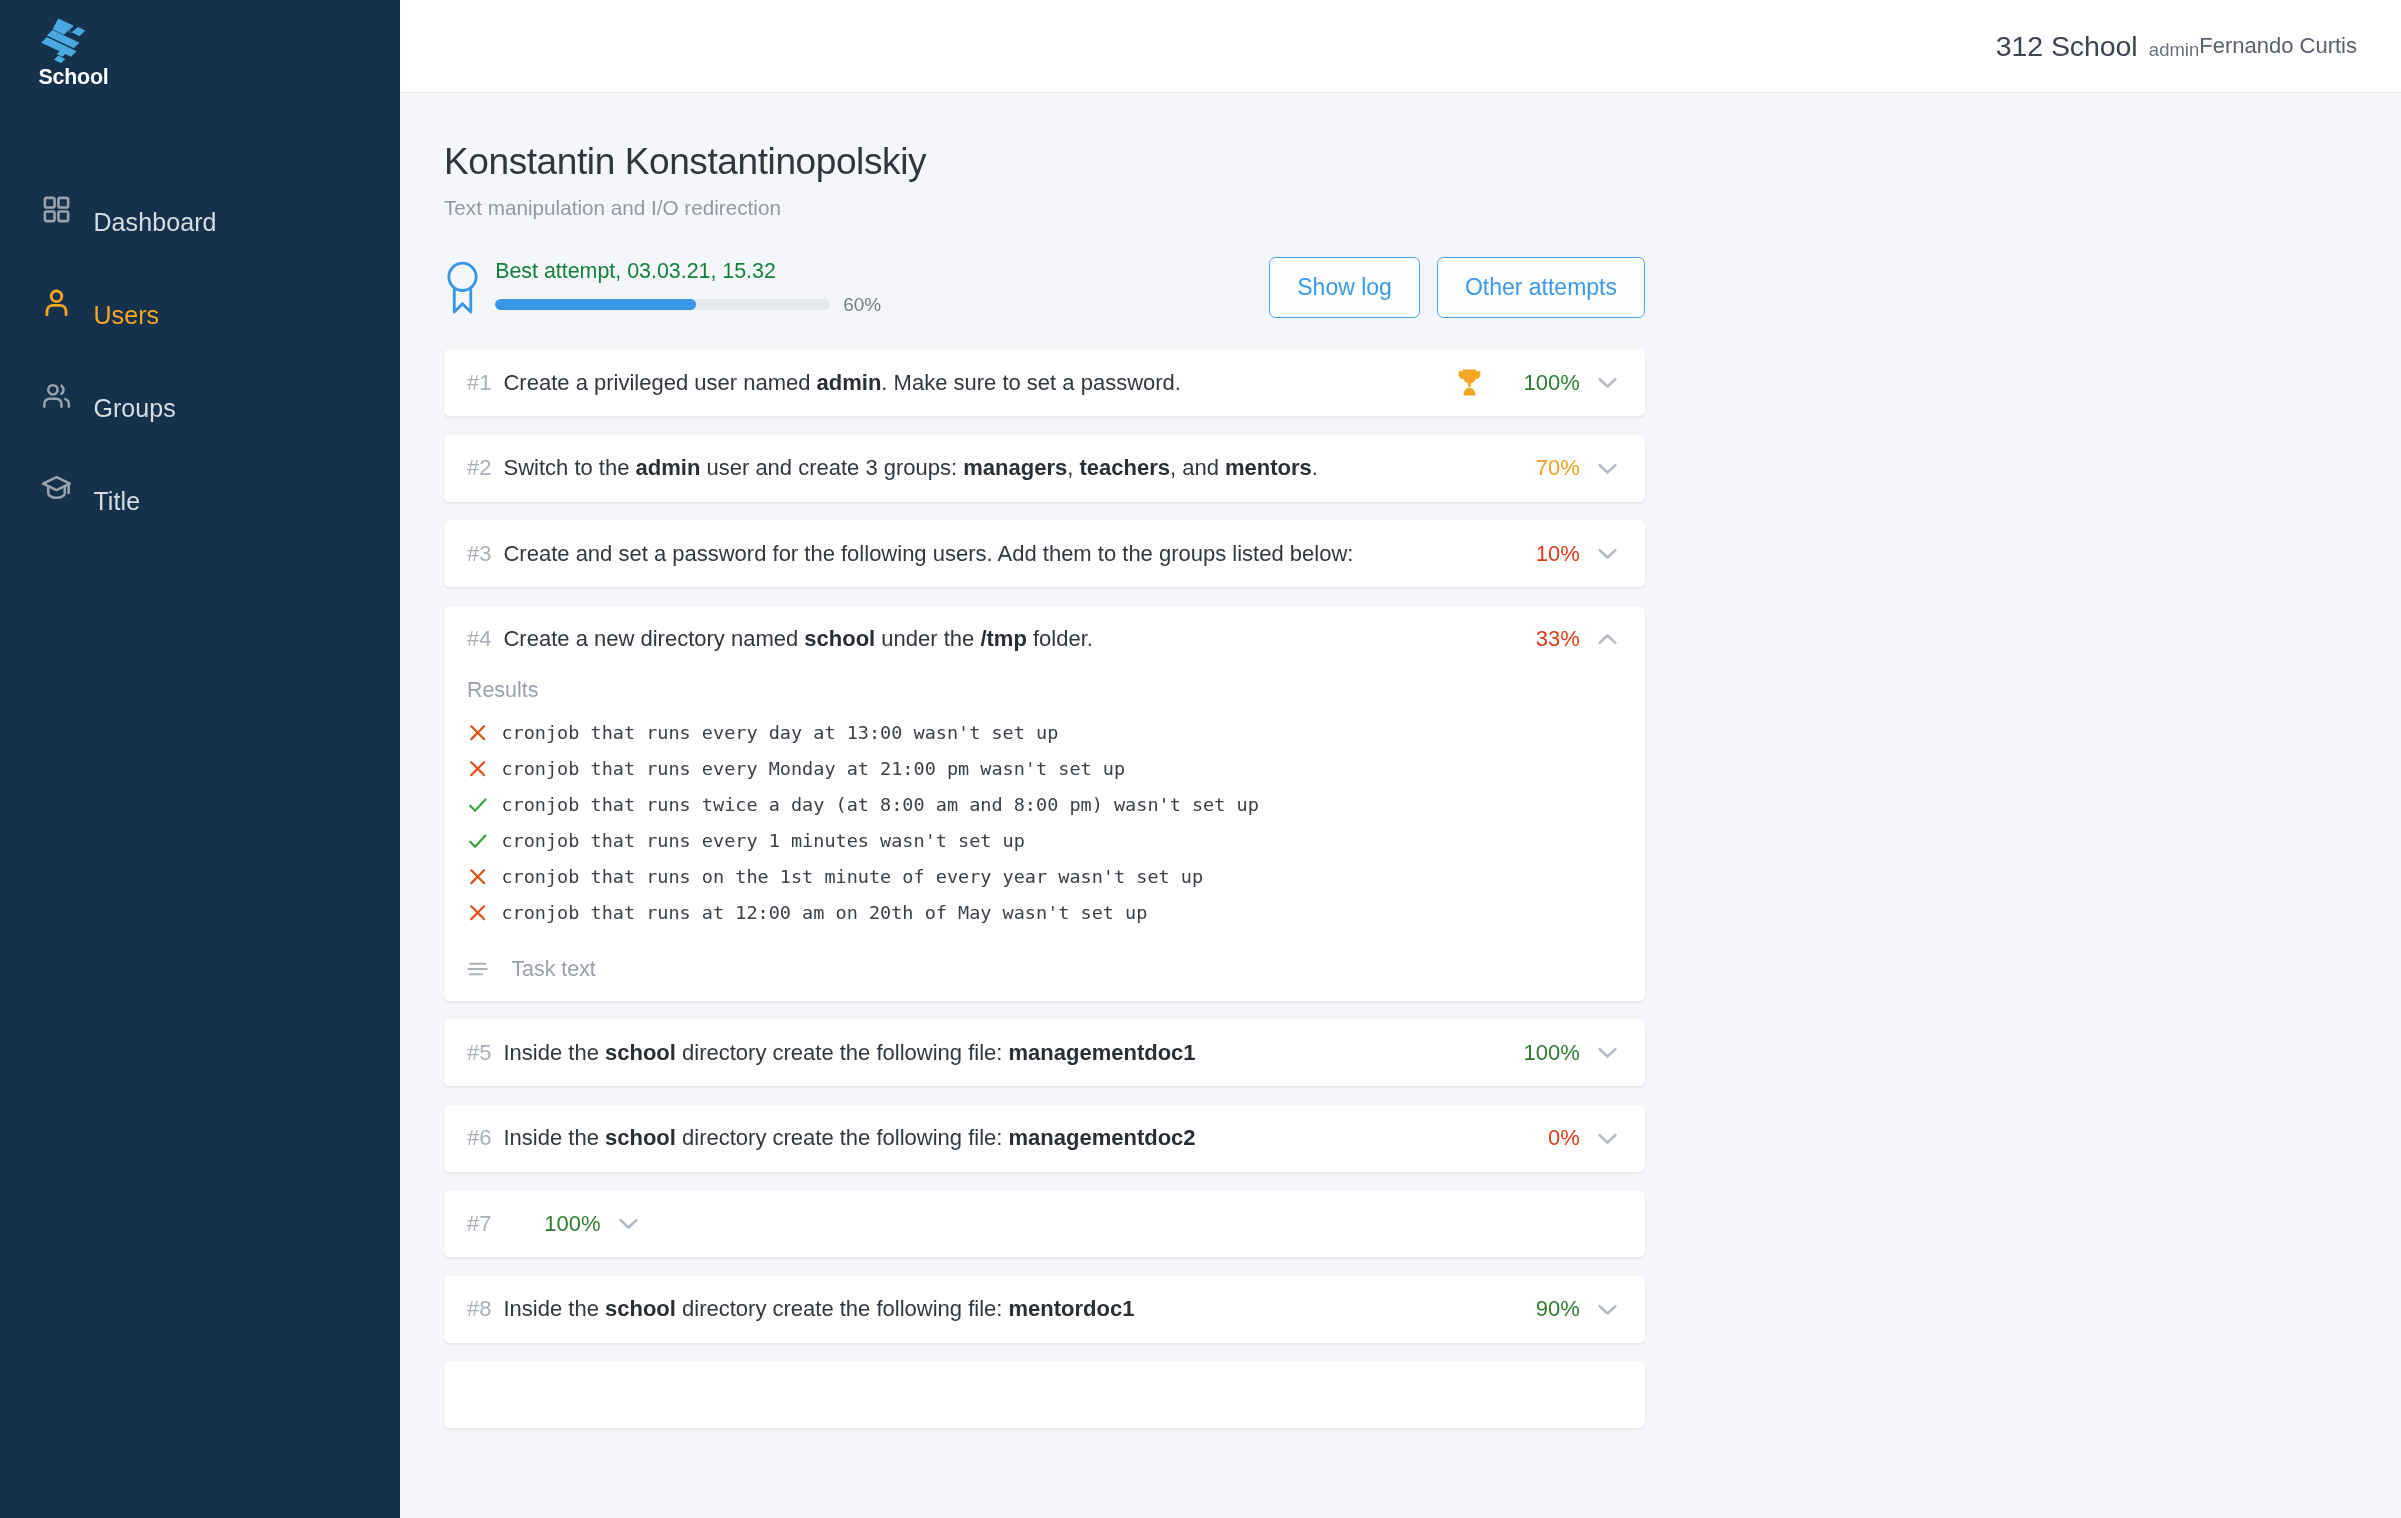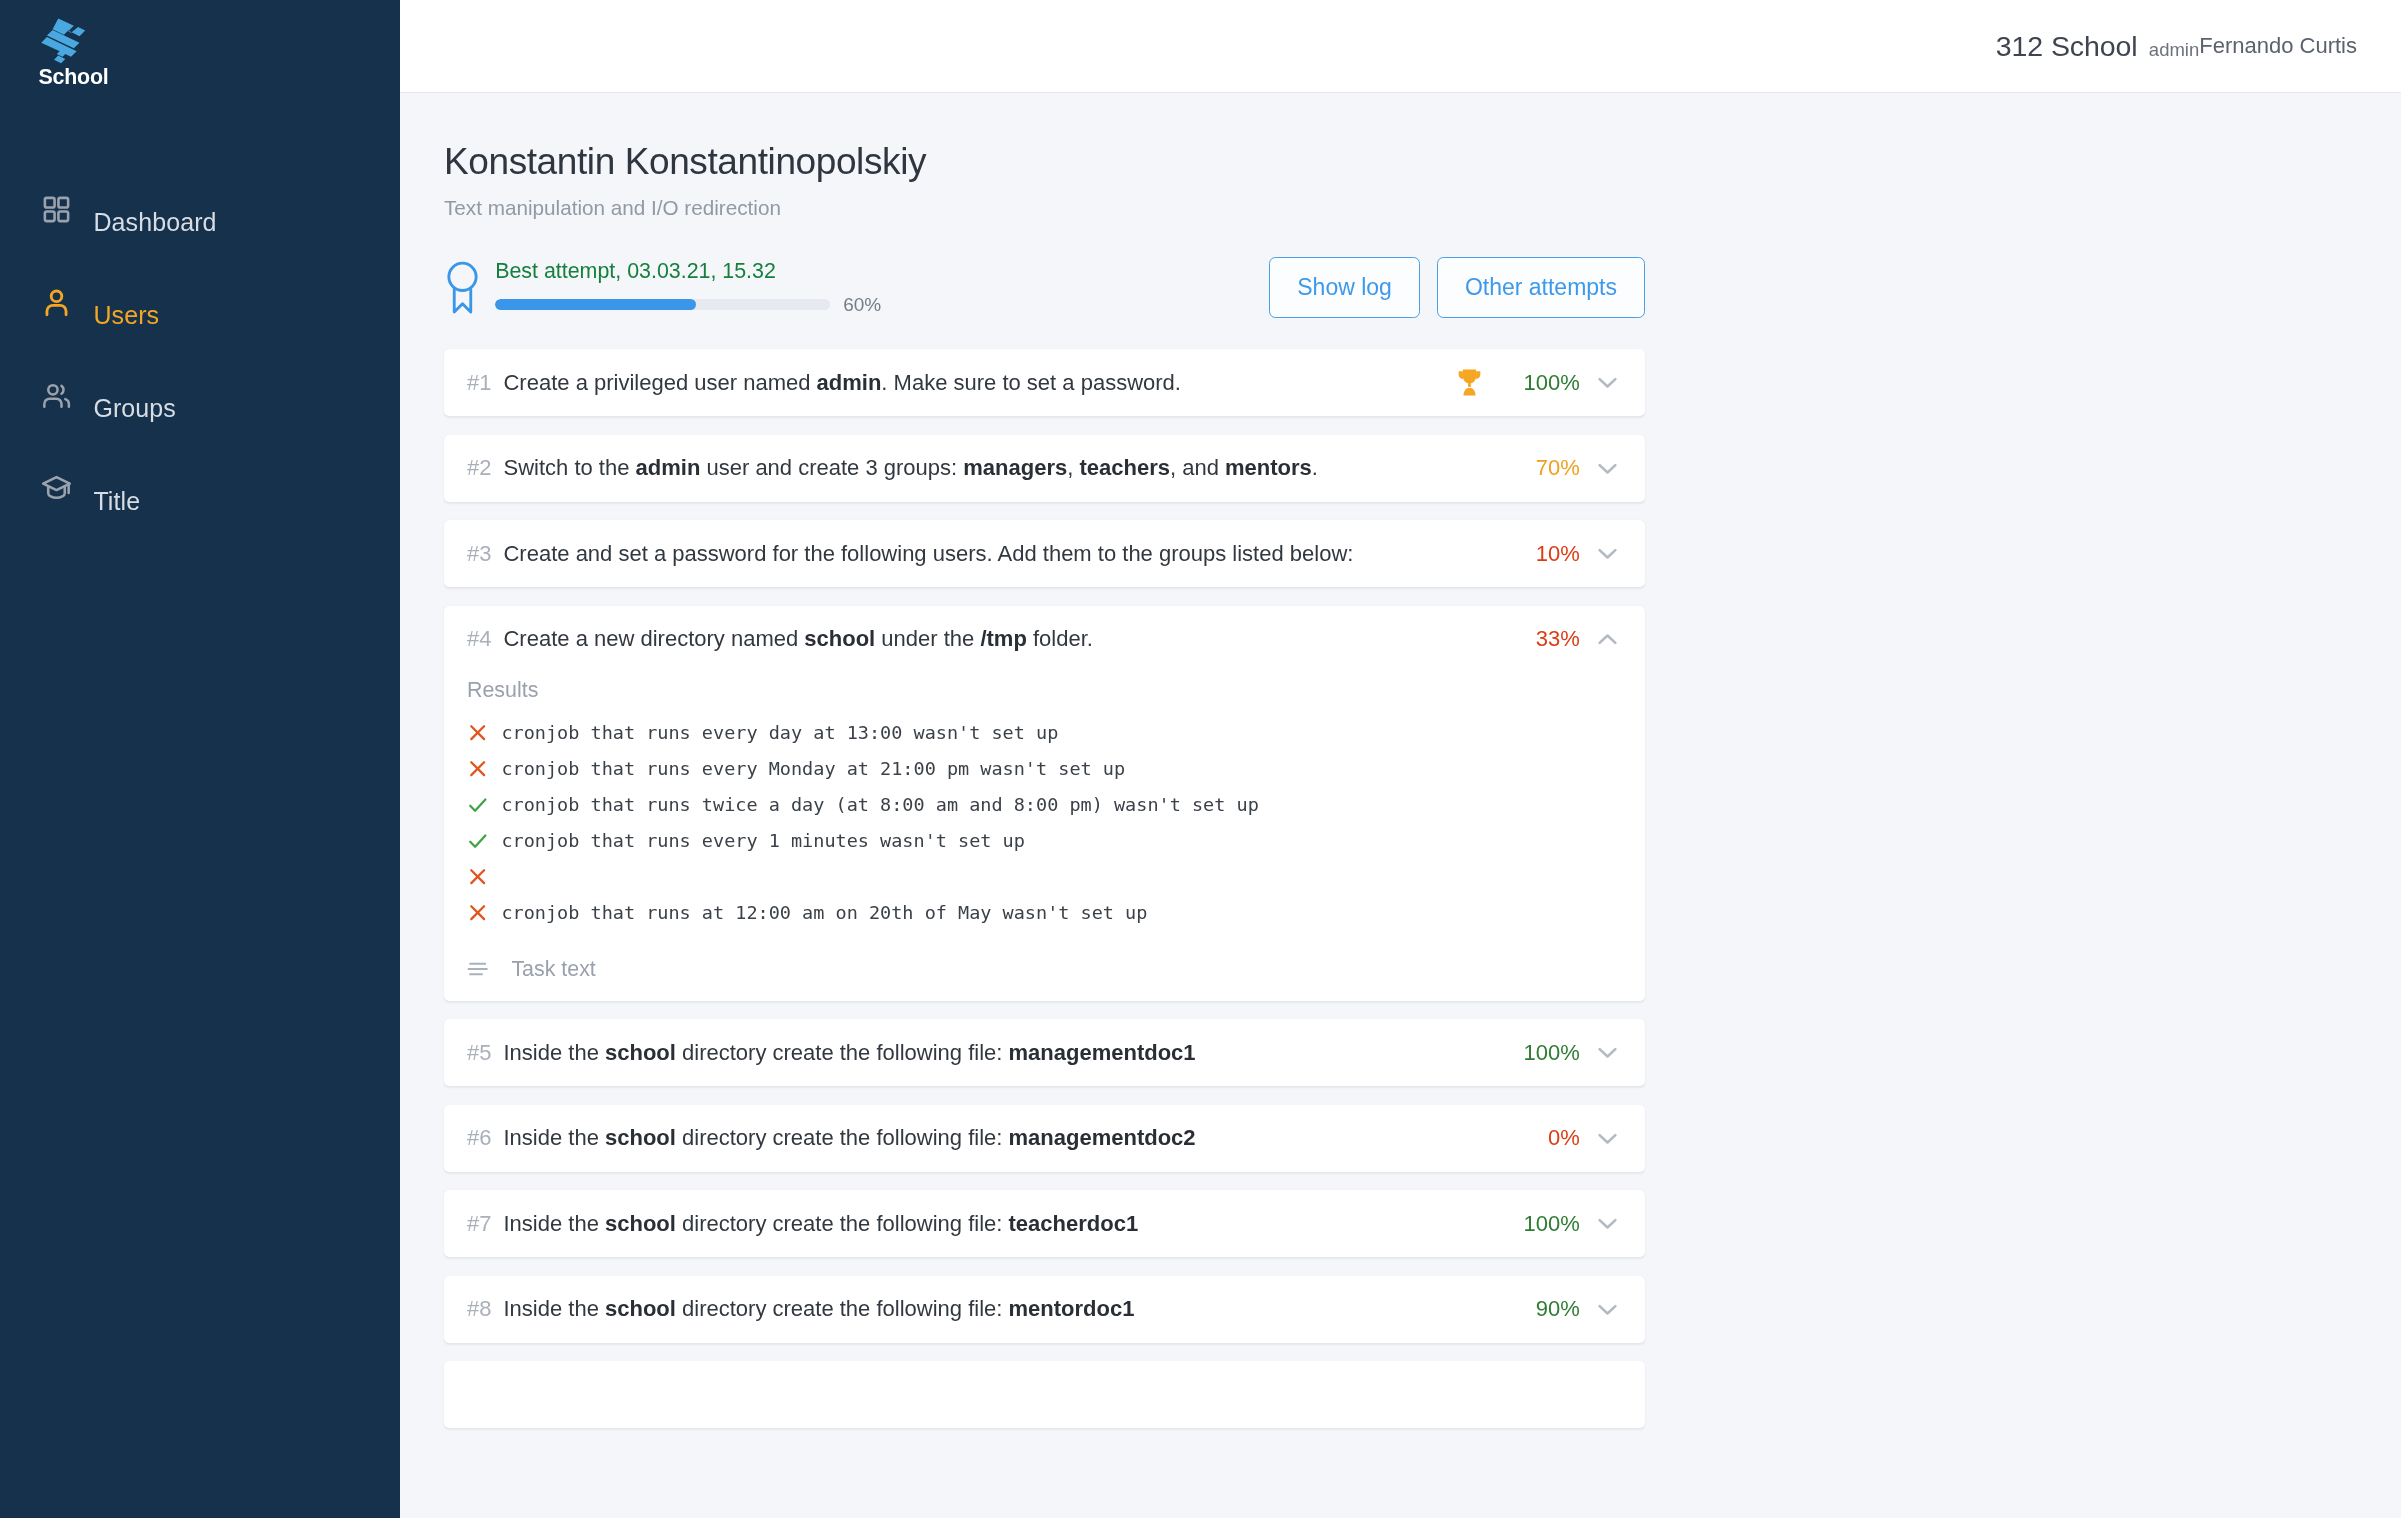--- a/index.html
+++ b/index.html
@@ -431,20 +431,21 @@
             <div class="result-line">
               <svg viewBox="0 0 20 20" class="result-mark">
                 <path d="M3 11 L7.6 15.6 L17.2 5.2" fill="none" stroke="#3da342" stroke-width="2.1" stroke-linecap="round" stroke-linejoin="round"></path>
               </svg>
               <span class="result-text">cronjob that runs every 1 minutes wasn't set up</span>
             </div>
             <div class="result-line">
               <svg viewBox="0 0 20 20" class="result-mark">
                 <path d="M4 4 L16 16 M16 4 L4 16" fill="none" stroke="#e2541c" stroke-width="2.1" stroke-linecap="round"></path>
               </svg>
+              <span class="result-text">cronjob that runs on the 1st minute of every year wasn't set up</span>
             </div>
             <div class="result-line">
               <svg viewBox="0 0 20 20" class="result-mark">
                 <path d="M4 4 L16 16 M16 4 L4 16" fill="none" stroke="#e2541c" stroke-width="2.1" stroke-linecap="round"></path>
               </svg>
               <span class="result-text">cronjob that runs at 12:00 am on 20th of May wasn't set up</span>
             </div>
             <div class="task-footer">
               <svg viewBox="0 0 20 18" class="list-icon">
                 <g stroke="#aab1bb" stroke-width="1.9" stroke-linecap="round">
@@ -477,21 +478,20 @@
               <span class="task-pct pct-red">0%</span>
               <svg viewBox="0 0 24 24" class="chev">
                 <path d="M5 9 L12 15.5 L19 9" fill="none" stroke="#b3bac3" stroke-width="2.3" stroke-linecap="round" stroke-linejoin="round"></path>
               </svg>
             </div>
           </div>
         </div>
         <div class="task-card">
           <div class="task-head">
             <span class="task-num">#7</span>
-            <span class="task-text">Inside the <b>school</b> directory create the following file: <b>teacherdoc1</b></span>
             <div class="task-right">
               <span class="task-pct pct-green">100%</span>
               <svg viewBox="0 0 24 24" class="chev">
                 <path d="M5 9 L12 15.5 L19 9" fill="none" stroke="#b3bac3" stroke-width="2.3" stroke-linecap="round" stroke-linejoin="round"></path>
               </svg>
             </div>
           </div>
         </div>
         <div class="task-card">
           <div class="task-head">

